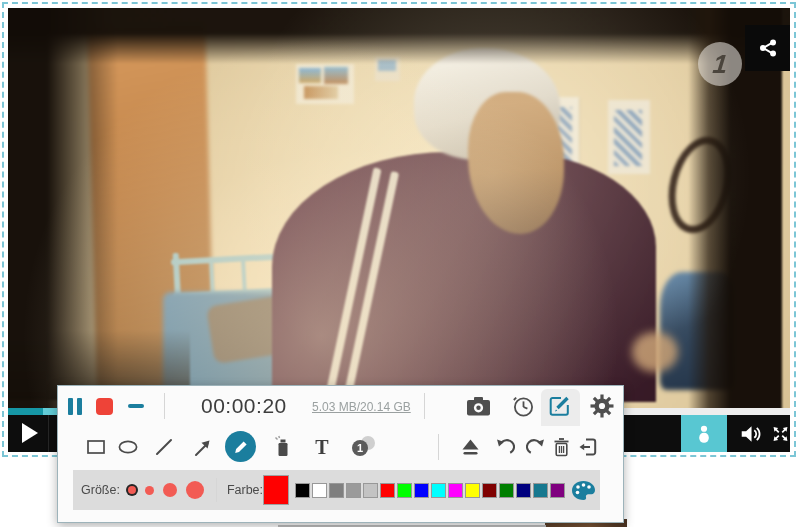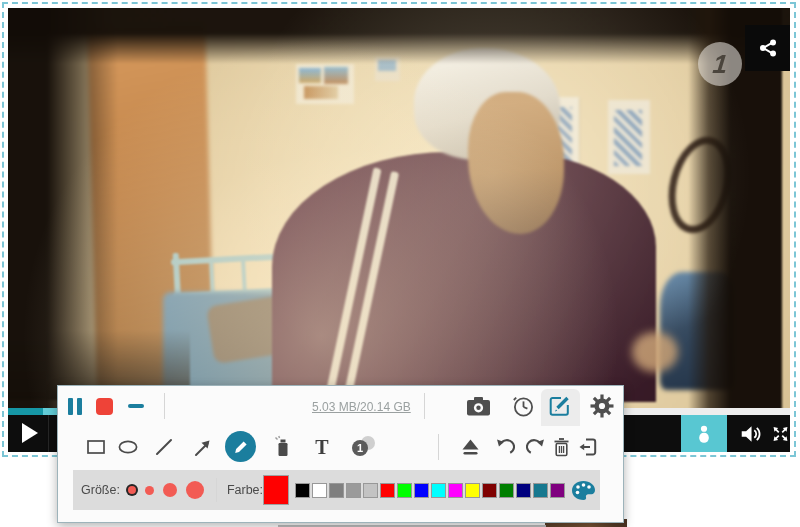--- a/index.html
+++ b/index.html
@@ -229,20 +229,21 @@
         <span class="pause-bar"></span>
         <span class="pause-bar"></span>
       </div>
       <div class="abs tool" style="left:34px;top:5px;width:24px;height:30px;">
         <span class="stop-sq"></span>
       </div>
       <div class="abs tool" style="left:66px;top:5px;width:24px;height:30px;">
         <span class="min-dash"></span>
       </div>
       <div class="abs vsep" style="left:106px;top:7px;"></div>
+      <div class="abs timer" style="left:143px;top:8px;">00:00:20</div>
       <div class="abs storage" style="left:254px;top:14px;text-decoration:underline;">5.03 MB/20.14 GB</div>
       <div class="abs vsep" style="left:366px;top:7px;"></div>
 
       <div class="edit-hl"></div>
 
       <div class="abs tool" style="left:406px;top:7px;width:28px;height:26px;">
         <svg width="25" height="21" viewBox="0 0 25 21">
           <rect x="8" y="1" width="9" height="5" rx="1" fill="#4f4f4f"></rect>
           <rect x="1" y="4" width="23" height="15.5" rx="2" fill="#4f4f4f"></rect>
           <circle cx="12.5" cy="11.8" r="4.6" fill="#fbfbfb"></circle>

